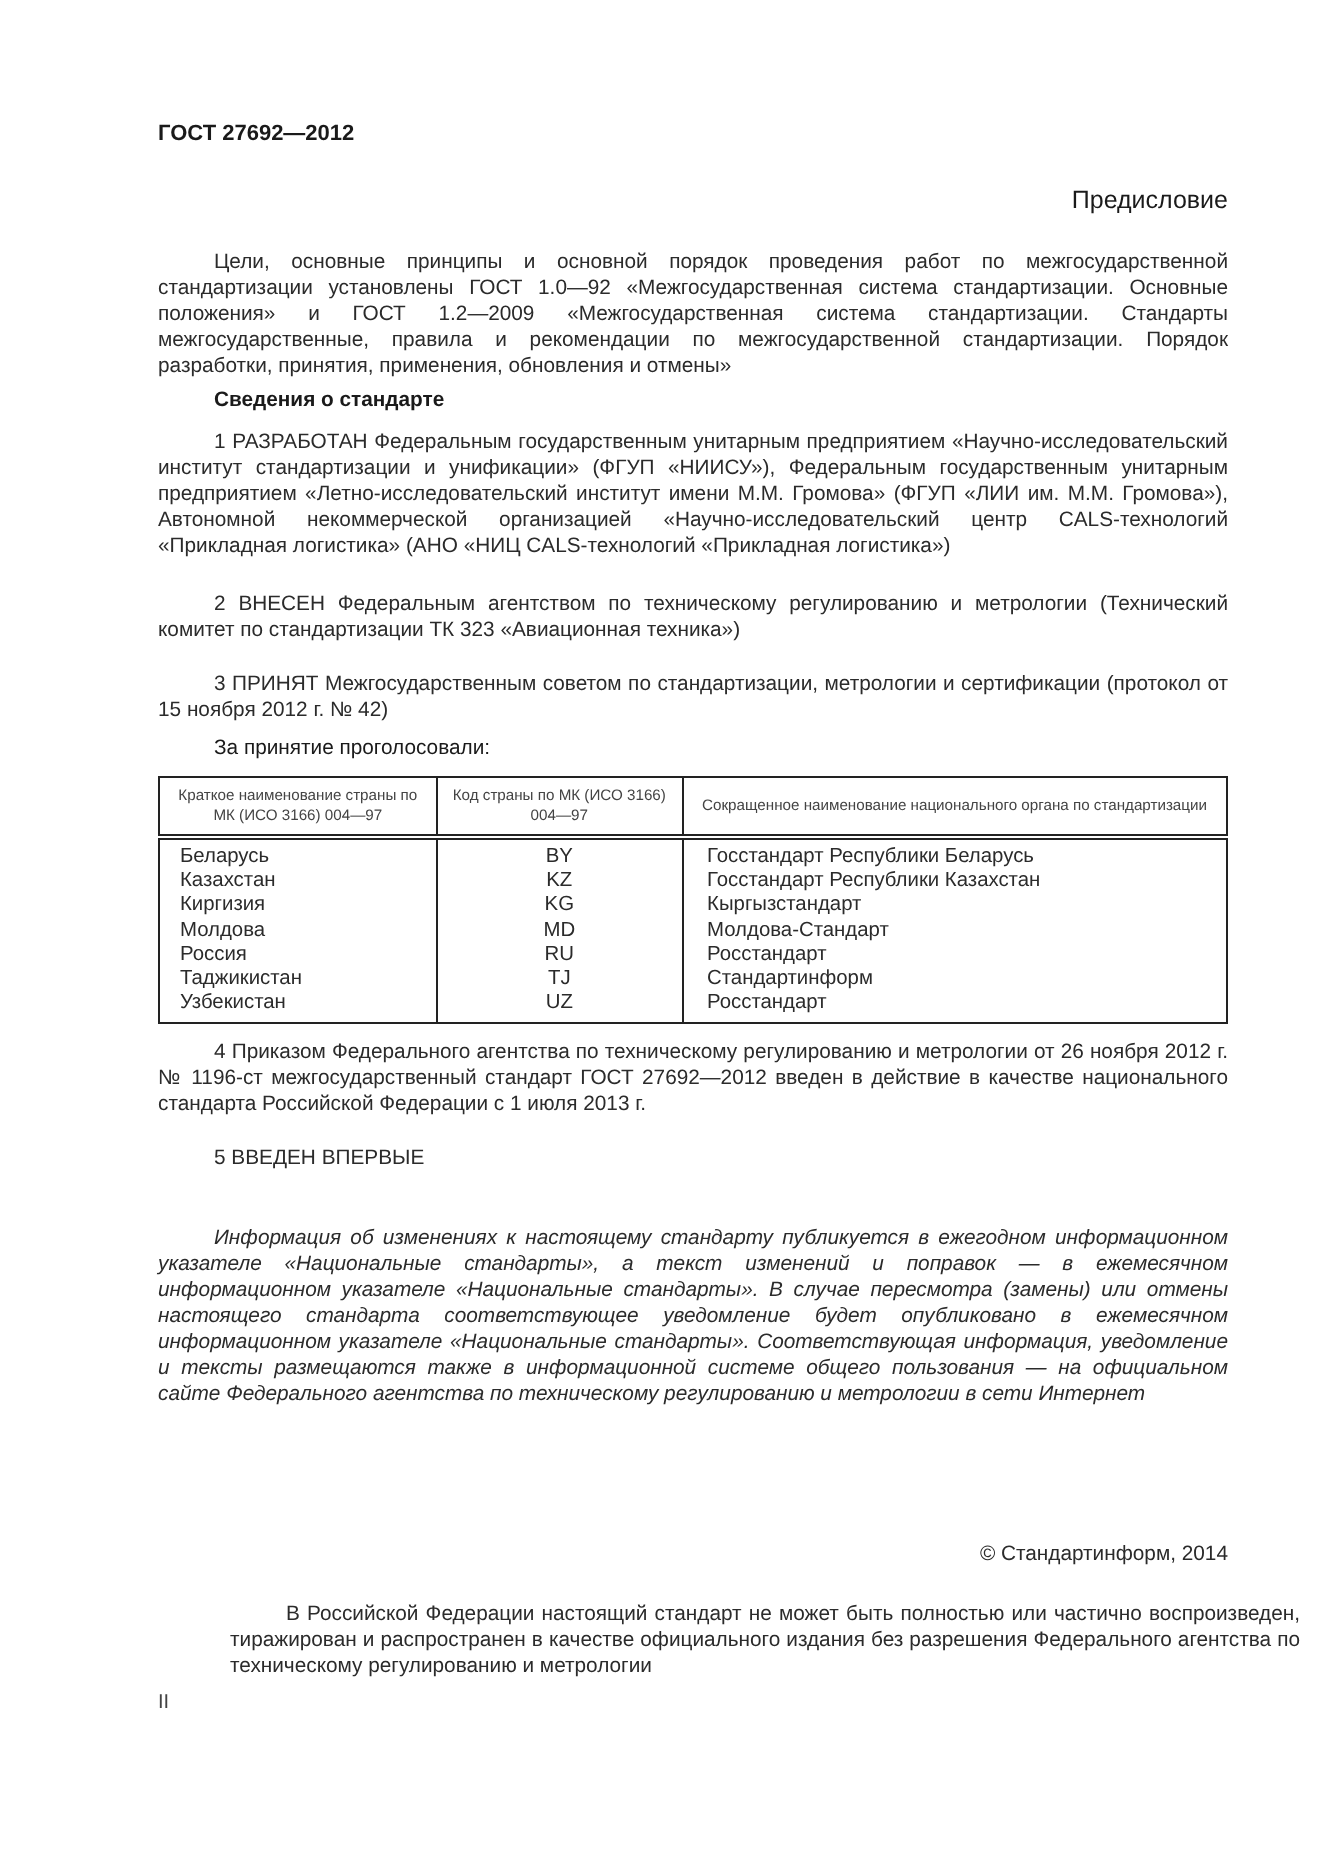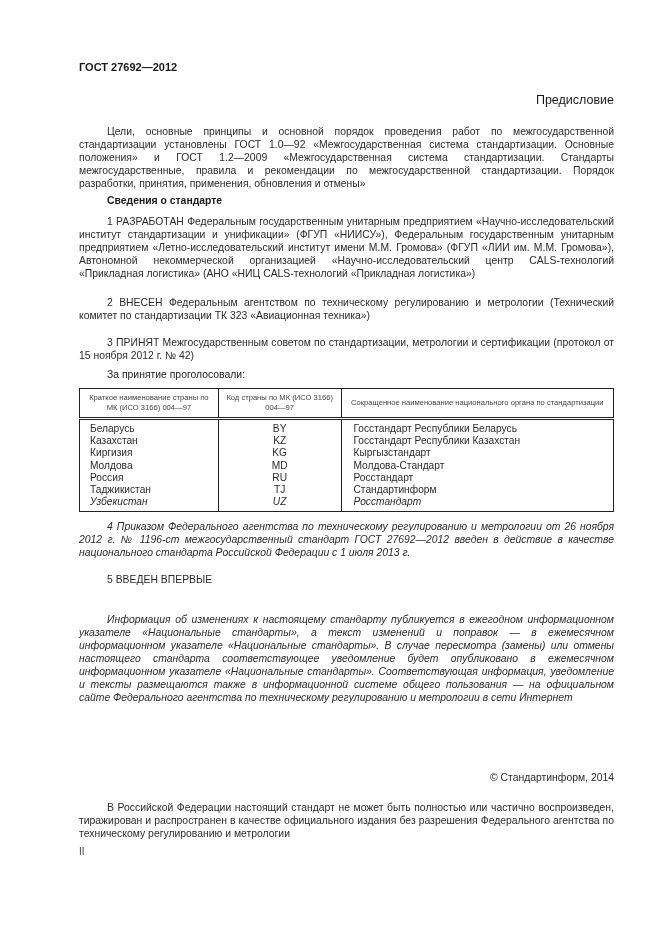--- a/index.html
+++ b/index.html
@@ -22,21 +22,21 @@
   table.vote th { font-weight:normal; font-size:7.6px; line-height:10px; color:#444;
                   text-align:center; padding:4px 4px 4px 4px; border:1px solid #222;
                   border-bottom:3px double #222; height:20px; }
   table.vote td { padding:0 0 0 0; line-height:12.2px; vertical-align:top;
                   border-left:1px solid #222; border-right:1px solid #222; }
   table.vote tbody { border-bottom:1px solid #222; }
   table.vote td.c1 { padding-left:10px; }
   table.vote td.c2 { text-align:center; }
   table.vote td.c3 { padding-left:12px; }
   table.vote tr.first td { padding-top:3px; }
-  table.vote tr.lastrow td { padding-bottom:3px;font-style:italic; }
+  table.vote tr.lastrow td { padding-bottom:3px; }
 </style>
 </head>
 <body>
 
 <div class="page">
   <div class="hdr">ГОСТ 27692—2012</div>
   <div class="title">Предисловие</div>
 
   <div class="para last-left" style="top:125px;">Цели, основные принципы и основной порядок проведения работ по межгосударственной стандартизации установлены ГОСТ 1.0—92 «Межгосударственная система стандартизации. Основные положения» и ГОСТ 1.2—2009 «Межгосударственная система стандартизации. Стандарты межгосударственные, правила и рекомендации по межгосударственной стандартизации. Порядок разработки, принятия, применения, обновления и отмены»</div>
 
@@ -93,23 +93,23 @@
         <td class="c3">Стандартинформ</td>
       </tr>
       <tr class="lastrow">
         <td class="c1">Узбекистан</td>
         <td class="c2">UZ</td>
         <td class="c3">Росстандарт</td>
       </tr>
     </tbody>
   </table>
 
-  <div class="para last-left" style="top:520px;font-style:italic;">4 Приказом Федерального агентства по техническому регулированию и метрологии от 26 ноября 2012 г. № 1196-ст межгосударственный стандарт ГОСТ 27692—2012 введен в действие в качестве национального стандарта Российской Федерации с 1 июля 2013 г.</div>
+  <div class="para last-left" style="top:520px;">4 Приказом Федерального агентства по техническому регулированию и метрологии от 26 ноября 2012 г. № 1196-ст межгосударственный стандарт ГОСТ 27692—2012 введен в действие в качестве национального стандарта Российской Федерации с 1 июля 2013 г.</div>
   <div class="para last-left" style="top:573px;">5 ВВЕДЕН ВПЕРВЫЕ</div>
 
   <div class="para last-left italic" style="top:613px;">Информация об изменениях к настоящему стандарту публикуется в ежегодном информационном указателе «Национальные стандарты», а текст изменений и поправок — в ежемесячном информационном указателе «Национальные стандарты». В случае пересмотра (замены) или отмены настоящего стандарта соответствующее уведомление будет опубликовано в ежемесячном информационном указателе «Национальные стандарты». Соответствующая информация, уведомление и тексты размещаются также в информационной системе общего пользования — на официальном сайте Федерального агентства по техническому регулированию и метрологии в сети Интернет</div>
 
   <div class="right" style="top:772px;">© Стандартинформ, 2014</div>
 
-  <div class="para last-left" style="top:801px;">В Российской Федерации настоящий стандарт не может быть полностью или частично воспроизведен, тиражирован и распространен в качестве официального издания без разрешения Федерального агентства по техническому регулированию и метрологии</div>
+  <div class="para last-left" style="top:801px;margin-left:36px;">В Российской Федерации настоящий стандарт не может быть полностью или частично воспроизведен, тиражирован и распространен в качестве официального издания без разрешения Федерального агентства по техническому регулированию и метрологии</div>
 
   <div class="pagenum">II</div>
 </div>
 
 </body></html>

